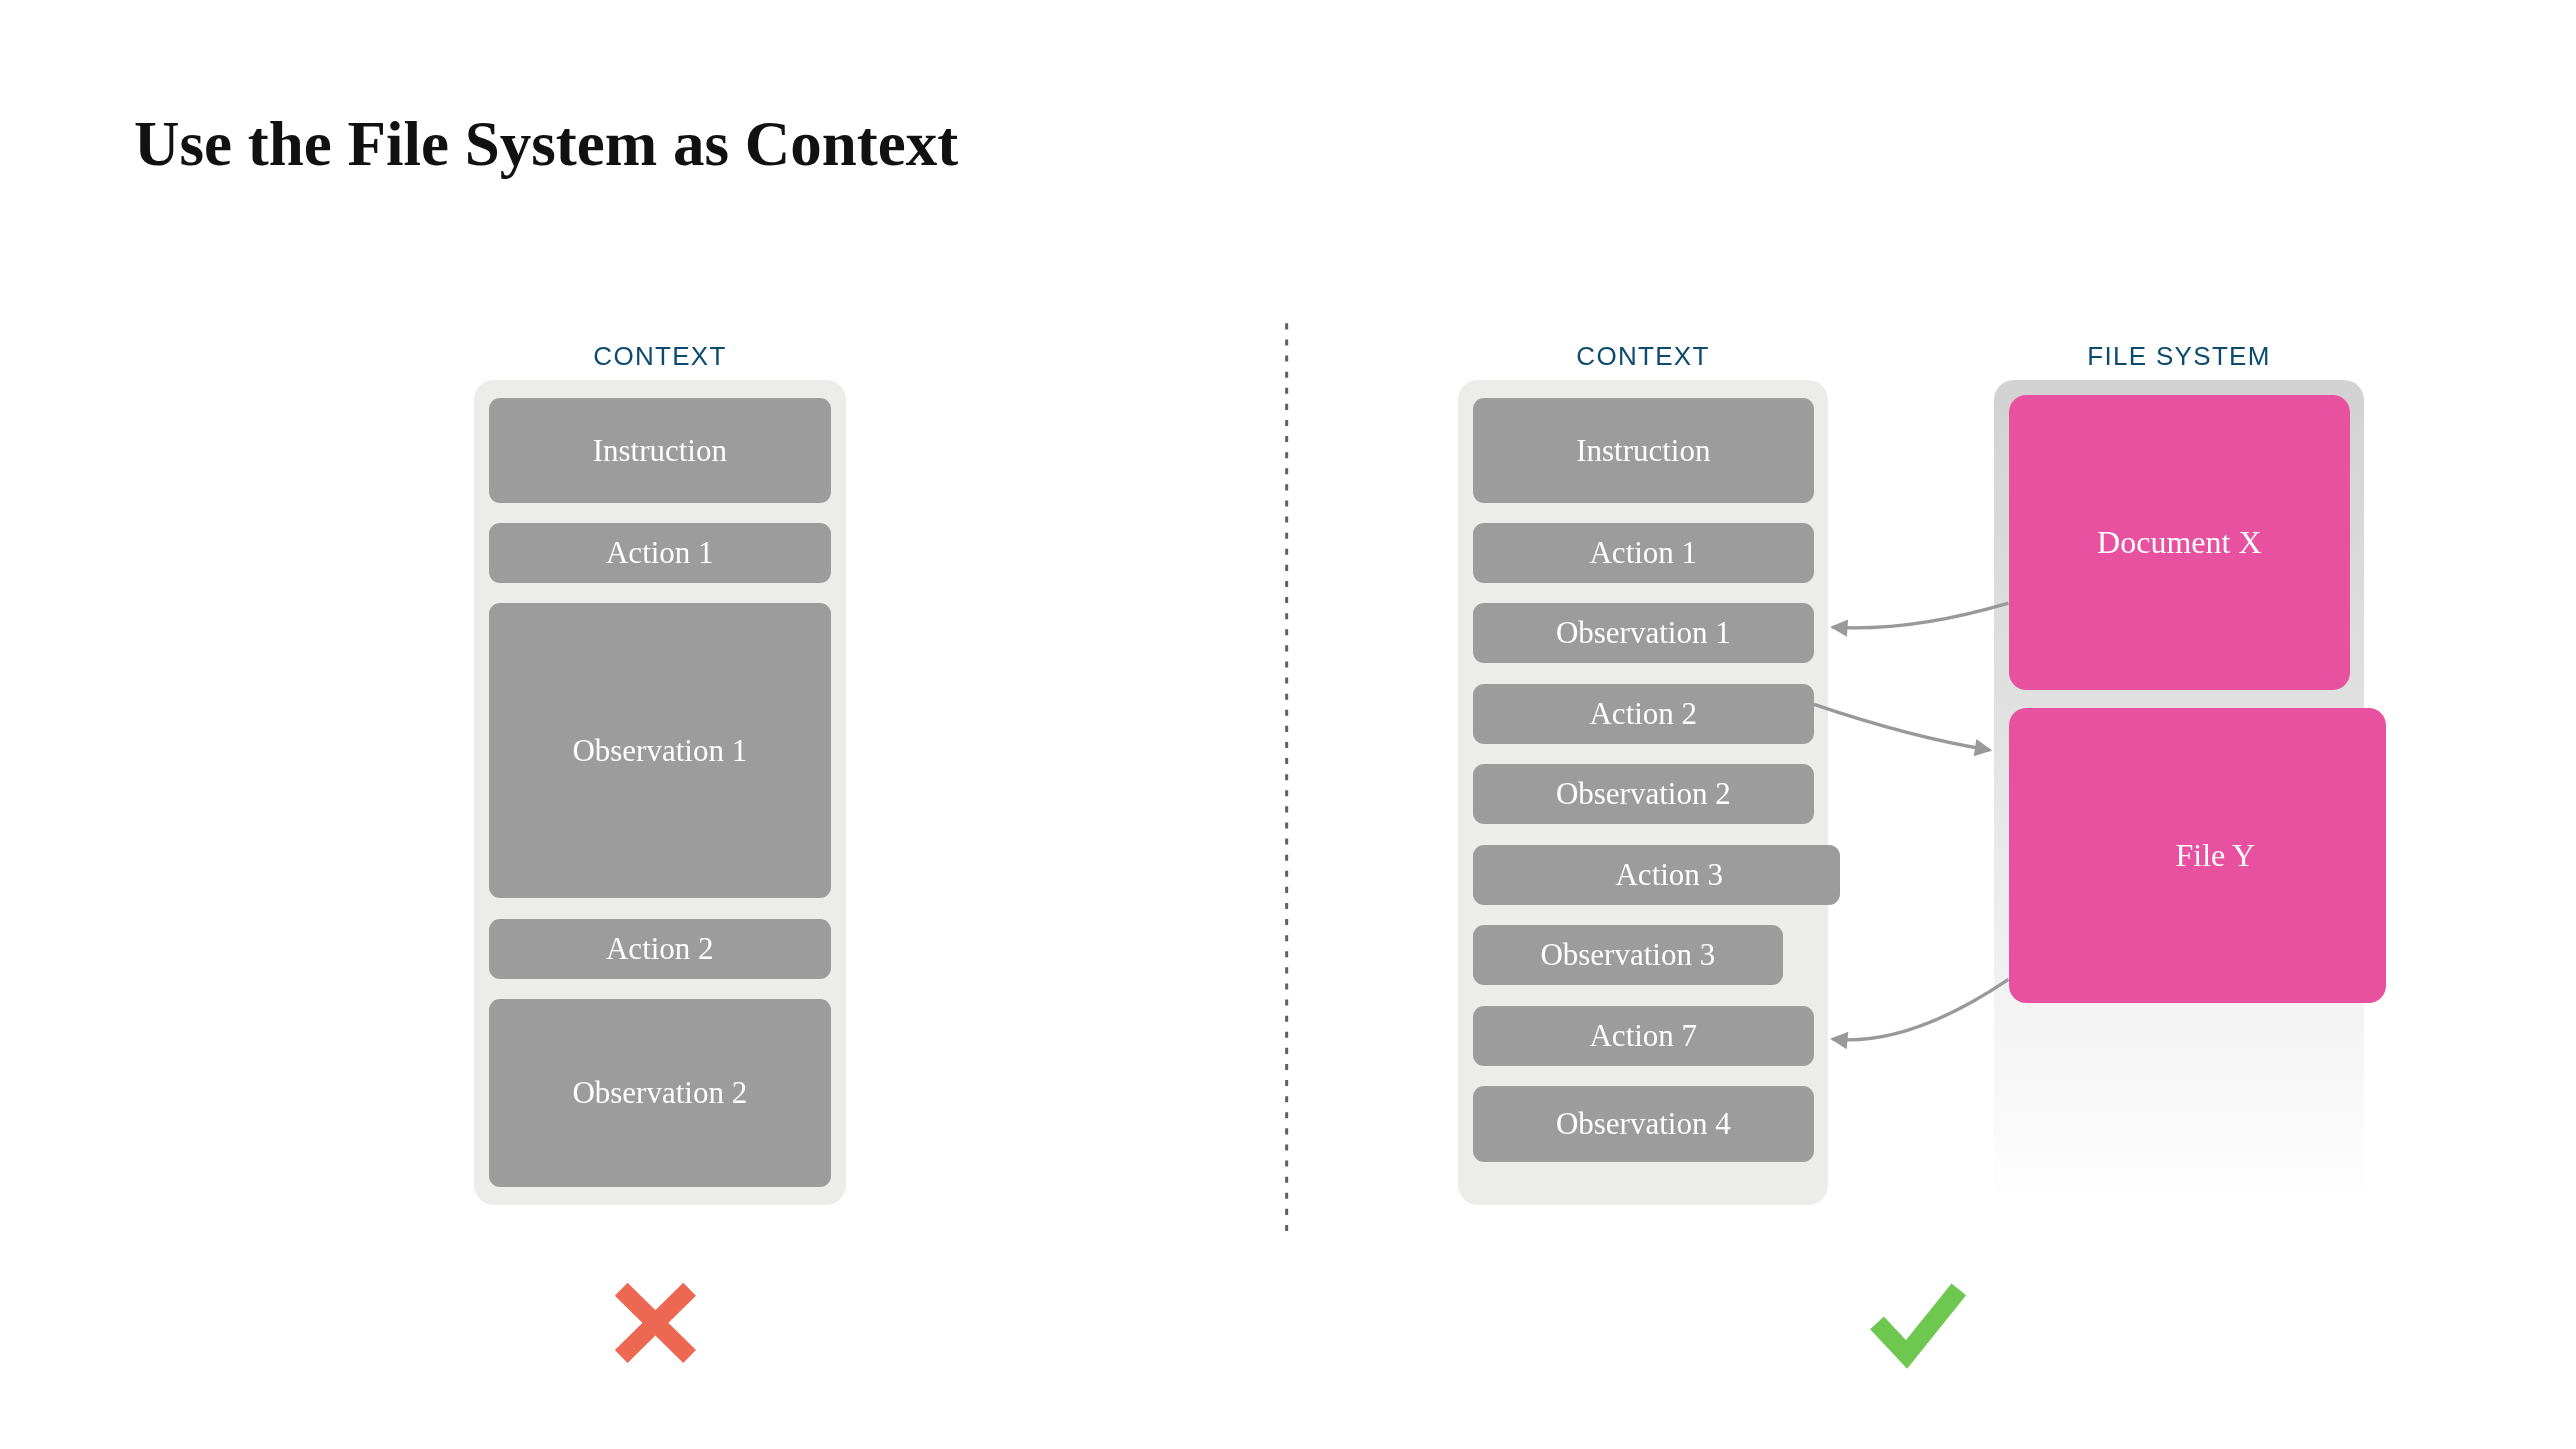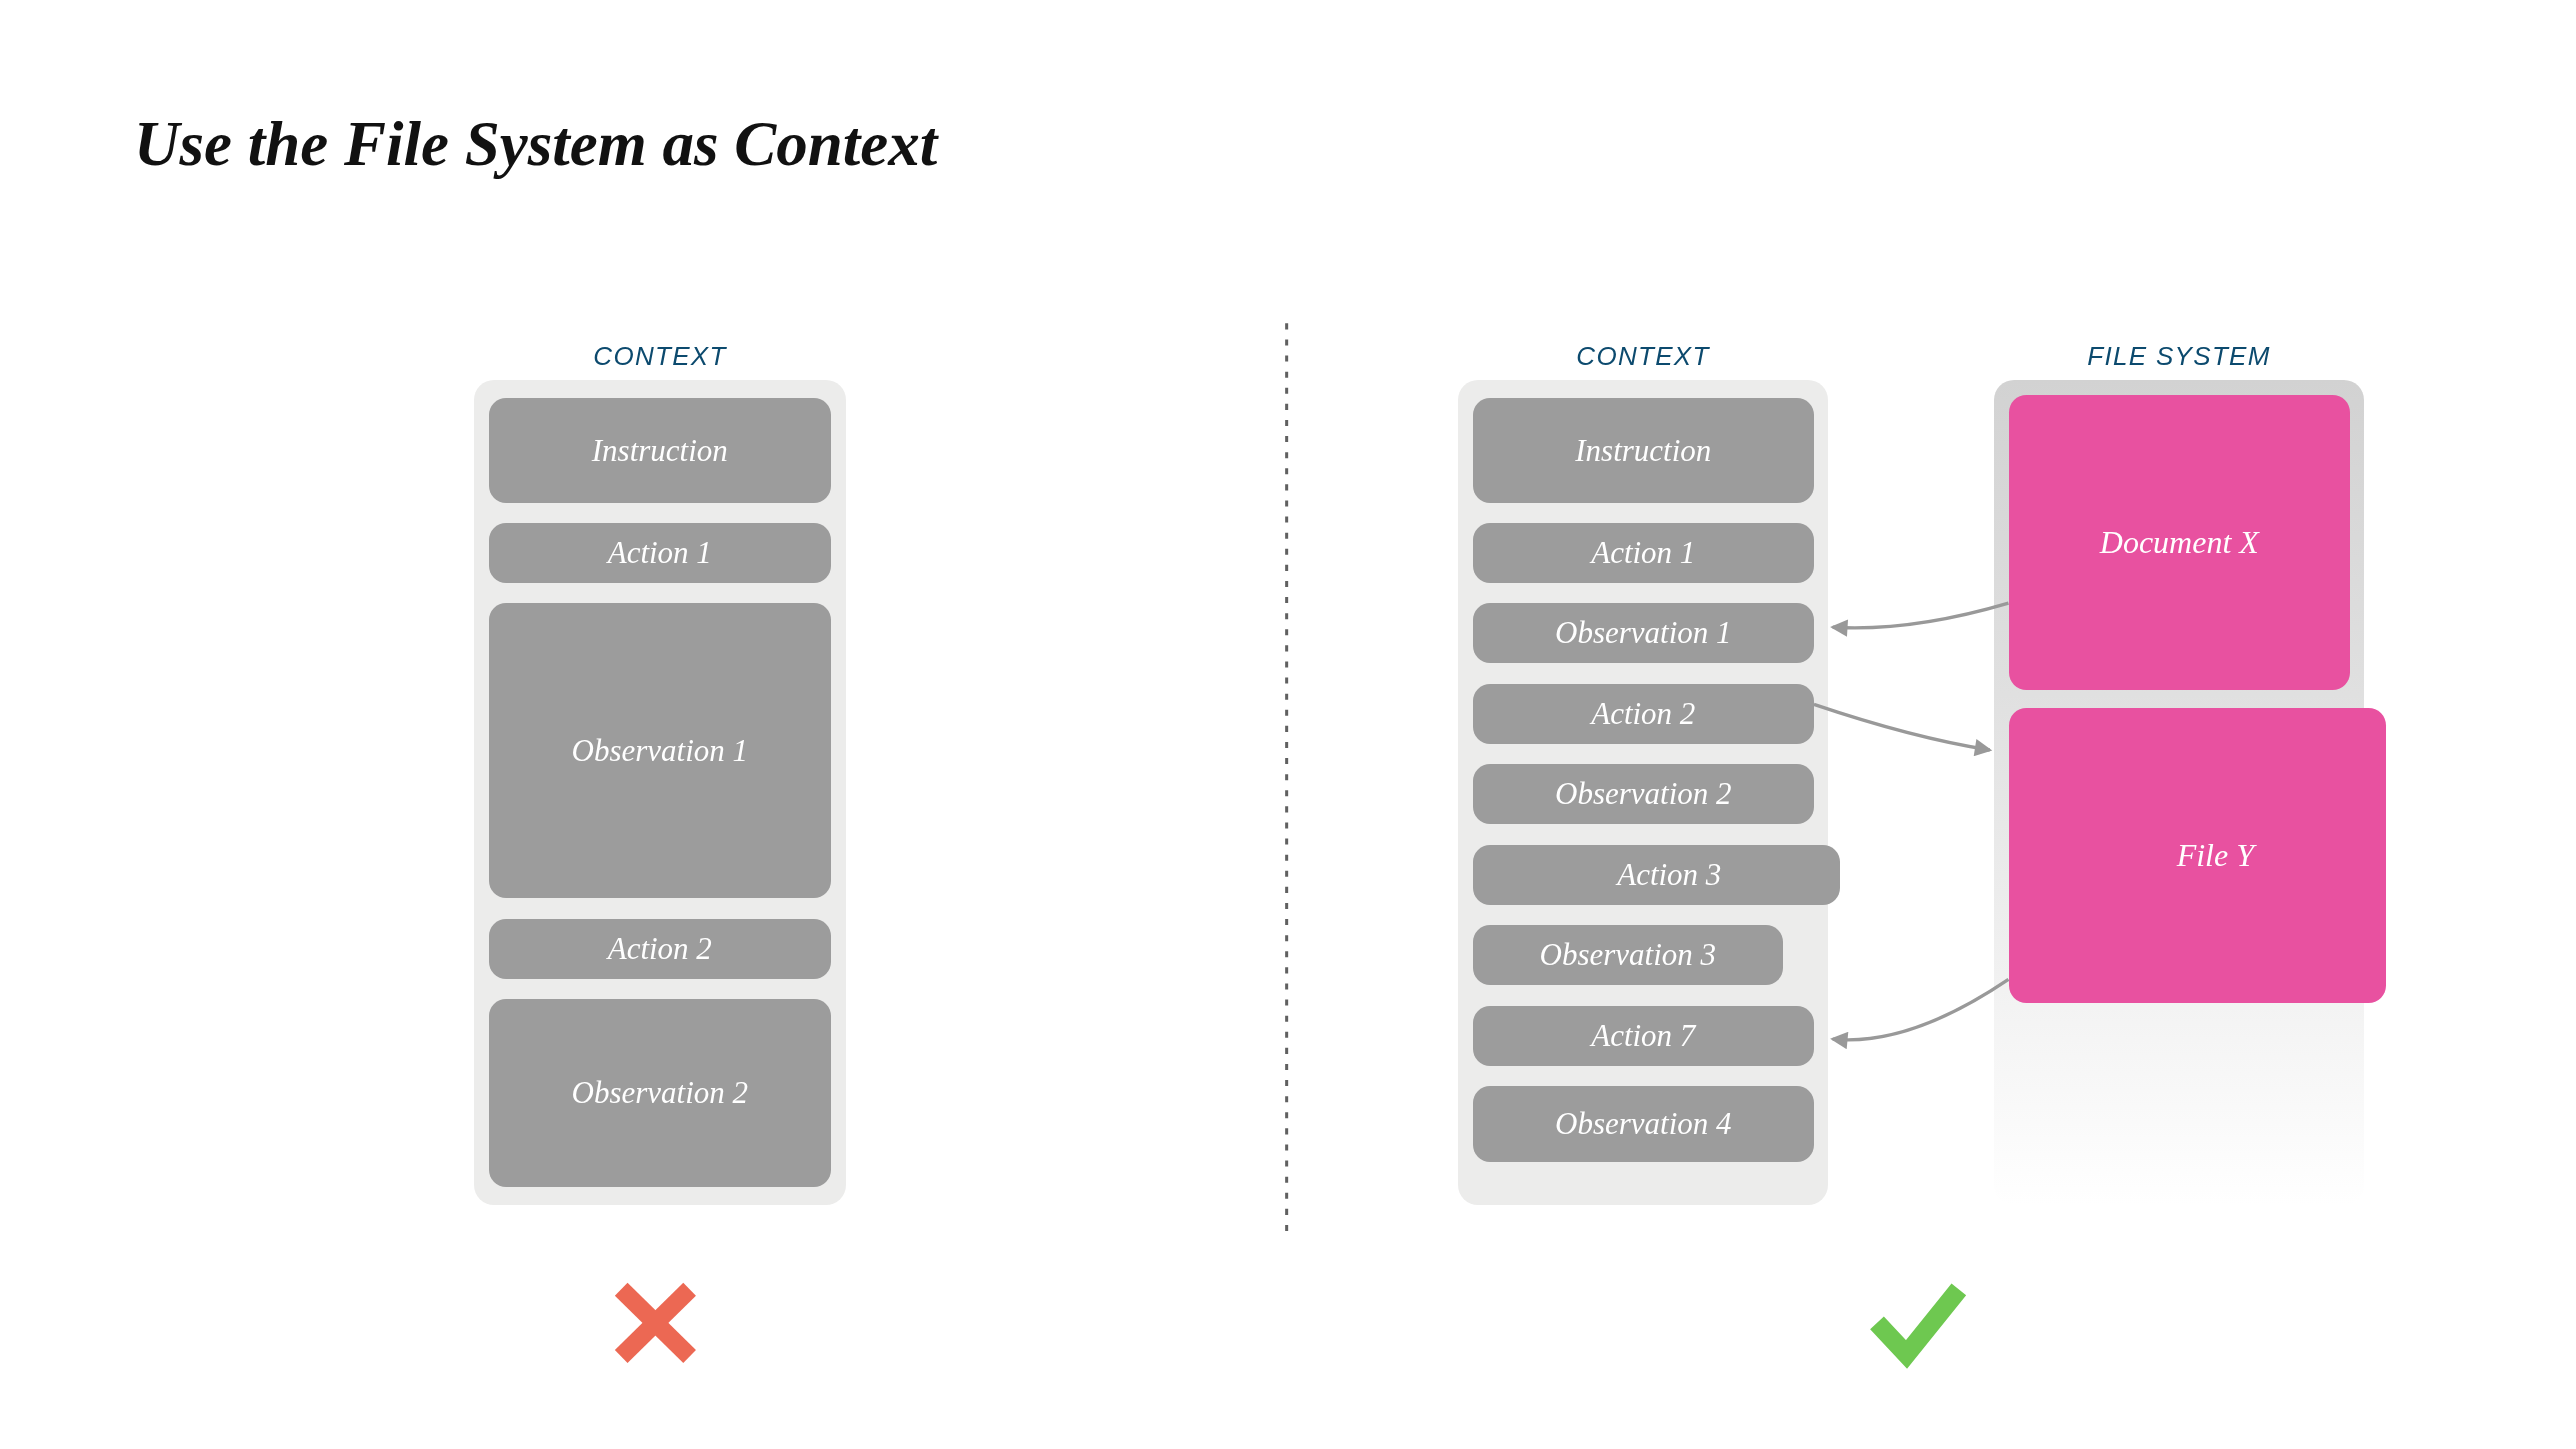--- a/index.html
+++ b/index.html
@@ -1,20 +1,19 @@
 <!DOCTYPE html>
 <html style="font-size:10.7px"><head>
 <meta charset="utf-8">
 <style>
   html,body{margin:0;padding:0;background:#ffffff;}
   #stage{
     position:relative;width:2576px;height:1449px;background:#ffffff;
     overflow:hidden;transform-origin:top left;
     font-family:"Liberation Serif", serif;
-    font-style:italic;
   }
   .page-title{
     position:absolute;left:134px;top:113px;
     font-family:"Liberation Serif", serif;
     font-size:63px;font-weight:700;color:#111111;
     letter-spacing:0px;line-height:1;white-space:nowrap;
   }
   .col-label{
     position:absolute;top:339px;height:34px;
     font-family:"Liberation Sans", sans-serif;
@@ -24,21 +23,21 @@
   .panel{
     position:absolute;top:380px;width:372px;height:825px;
     background:#ececeb;border-radius:20px;
   }
   .panel.fs{
     background:linear-gradient(180deg,#d2d2d2 0%,#e0e0e0 38%,#efefef 68%,rgba(255,255,255,0) 100%);
     text-align:center;
   }
   .box{
     position:absolute;left:14.8px;width:342px;
-    background:#9c9c9c;border-radius:17px;
+    background:#9c9c9c;border-radius:11px;
     display:flex;align-items:center;justify-content:center;
     color:#ffffff;font-size:31px;font-family:"Liberation Serif", serif;text-align:center;
   }
   .filebox{
     position:absolute;left:14.8px;width:341px;height:295px;
     background:#e851a0;border-radius:17.4px;
     display:flex;align-items:center;justify-content:center;
     color:#ffffff;font-size:32px;font-family:"Liberation Serif", serif;
   }
   #overlay{position:absolute;left:0;top:0;width:2576px;height:1449px;pointer-events:none;}

